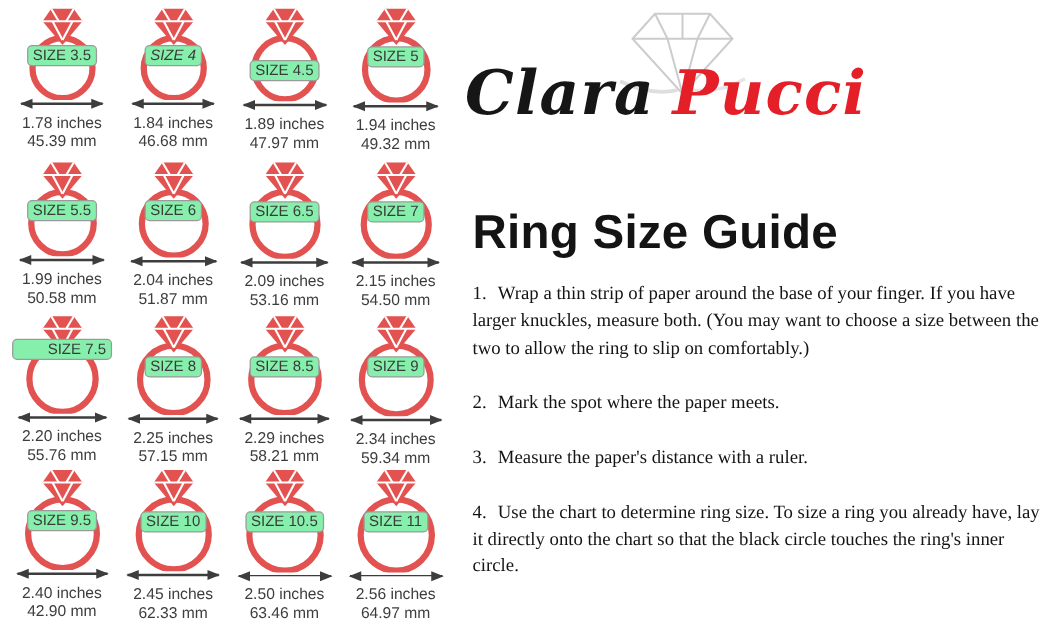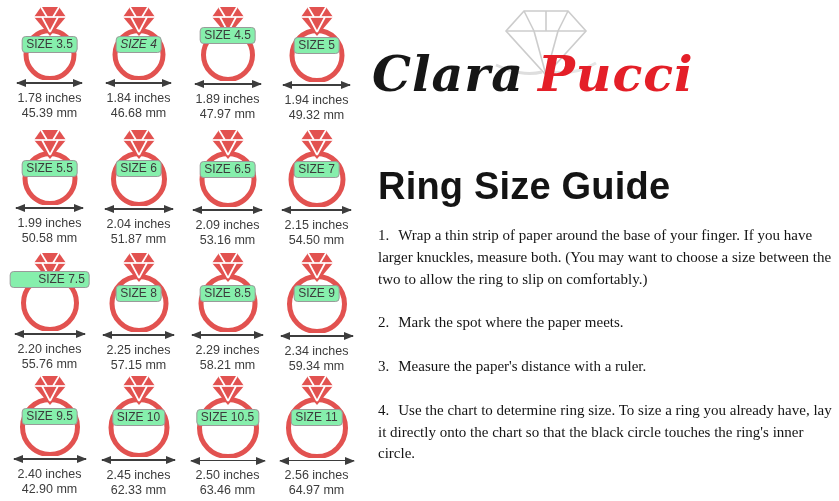--- a/index.html
+++ b/index.html
@@ -142,21 +142,21 @@
           <polygon class="gem-body" points="27,12 34,2 52,2 59,12 43,31" fill="#e25250"></polygon>
           <g stroke="#ffffff" stroke-width="1.7" fill="none">
             <line x1="27" y1="12" x2="59" y2="12"></line>
             <line x1="34" y1="2" x2="40" y2="12"></line>
             <line x1="52" y1="2" x2="46" y2="12"></line>
             <line x1="35" y1="12" x2="43" y2="27"></line>
             <line x1="51" y1="12" x2="43" y2="27"></line>
           </g>
         </g>
       </svg>
-      <span class="size-label" style="top: 22px;">SIZE 4.5</span>
+      <span class="size-label" style="top: 43px;">SIZE 4.5</span>
     </div>
     <div class="arrow" style="width: 66px;"></div>
     <div class="measure">
       <span class="inches">1.89 inches</span>
       <span class="mm">47.97 mm</span>
     </div>
   </div>
 
   <div class="ring-cell">
     <div class="ring-visual">

